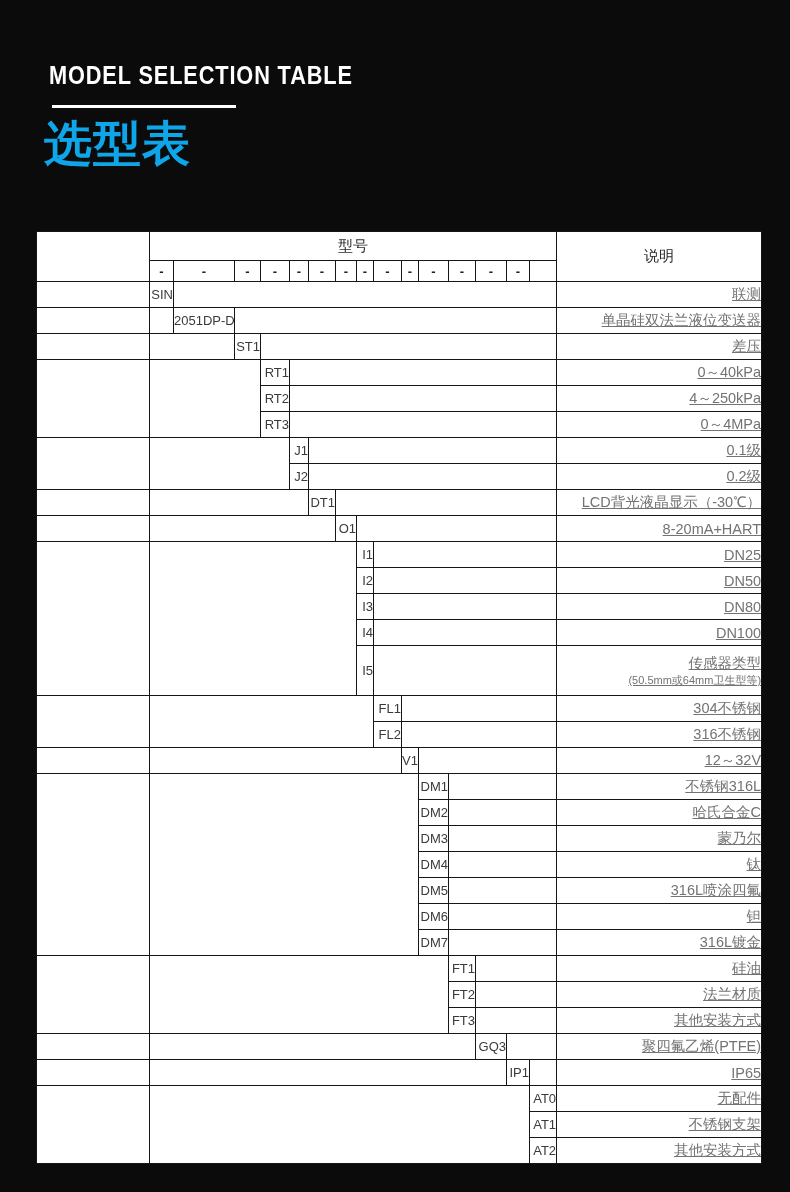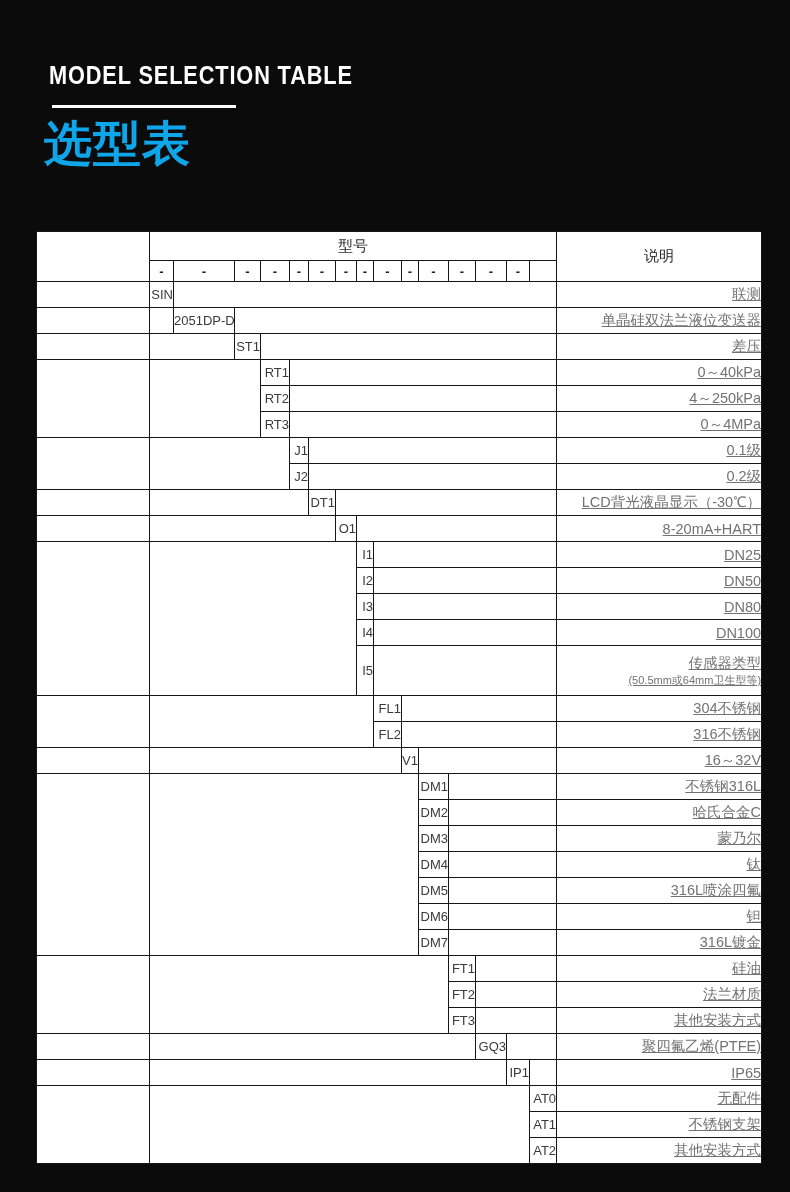--- a/index.html
+++ b/index.html
@@ -267,21 +267,21 @@
         <td class="code">FL2</td>
         <td class="gap" colspan="6"></td>
         <td class="desc">316不锈钢</td>
       </tr>
 
       <tr class="r">
         <td class="cat">供电电源</td>
         <td class="lead" colspan="9"></td>
         <td class="code">V1</td>
         <td class="gap" colspan="5"></td>
-        <td class="desc">16～32V</td>
+        <td class="desc">12～32V</td>
       </tr>
 
       <tr class="r">
         <td class="cat" rowspan="7">膜片材质</td>
         <td class="lead" colspan="10" rowspan="7"></td>
         <td class="code">DM1</td>
         <td class="gap" colspan="4"></td>
         <td class="desc">不锈钢316L</td>
       </tr>
       <tr class="r">

